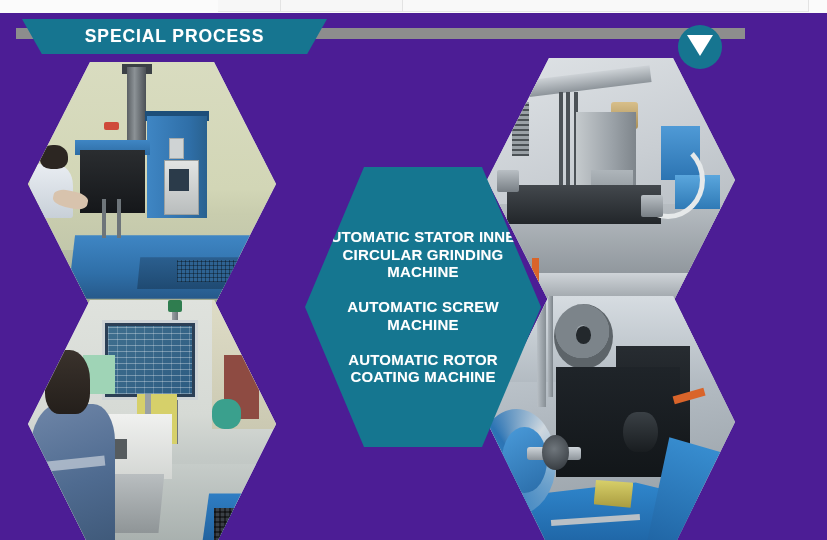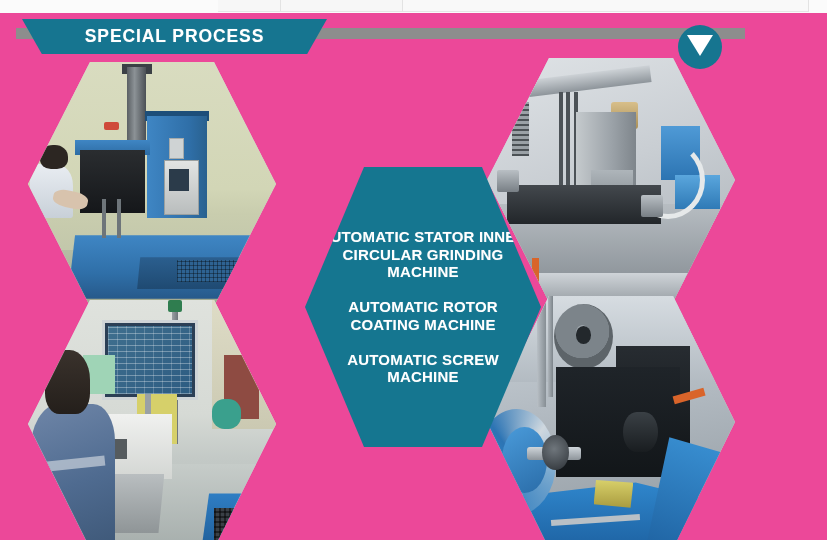--- a/index.html
+++ b/index.html
@@ -8,21 +8,21 @@
     padding: 0;
     background: #ffffff;
   }
   body {
     font-family: "Liberation Sans", sans-serif;
   }
   #stage {
     position: relative;
     width: 827px;
     height: 540px;
-    background: #ec4899;
+    background: #4c1d95;
     overflow: hidden;
   }
 
   
   .top-strip {
     position: absolute;
     left: 0; top: 0;
     width: 827px; height: 13px;
     background: #fbfbfb;
   }
@@ -425,19 +425,19 @@
         <div class="spindle"></div>
       <div class="yellow"></div>
         <div class="bar"></div>
     </div>
   </div>
 
   <div class="hex hex-center" style="left:305px; top:167px; width:236px; height:280px;">
     <div class="lines">
       <div class="hex-line">AUTOMATIC STATOR INNER
 CIRCULAR GRINDING MACHINE</div>
+      <div class="hex-line">AUTOMATIC SCREW MACHINE</div>
       <div class="hex-line">AUTOMATIC ROTOR
 COATING MACHINE</div>
-      <div class="hex-line">AUTOMATIC SCREW MACHINE</div>
     </div>
   </div>
 
 </div>
 
 </body></html>

